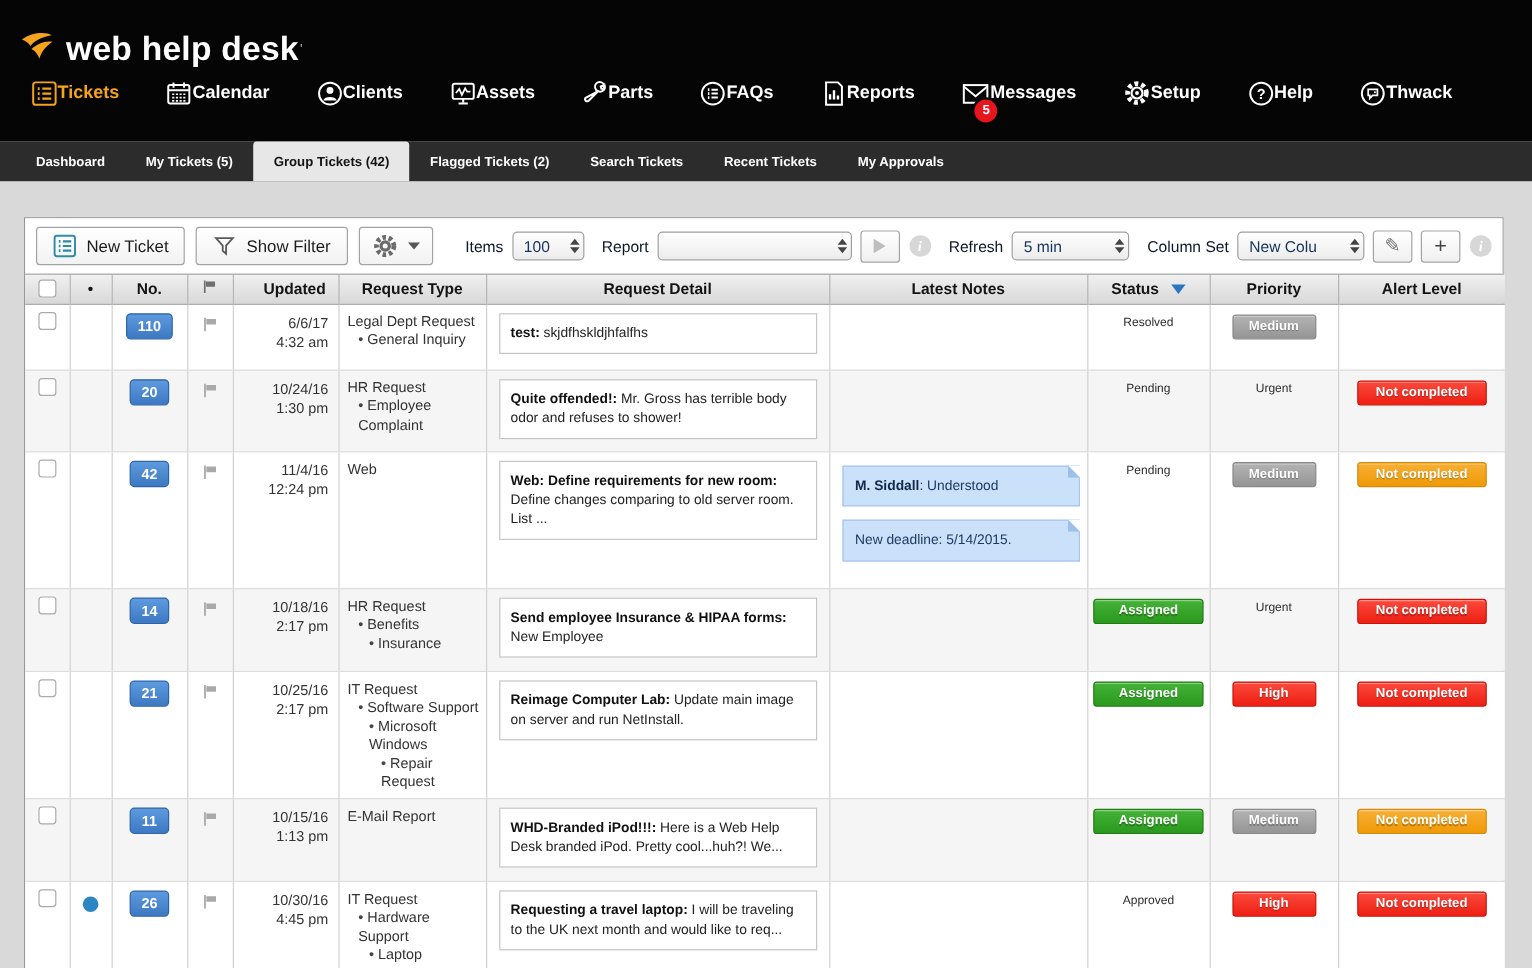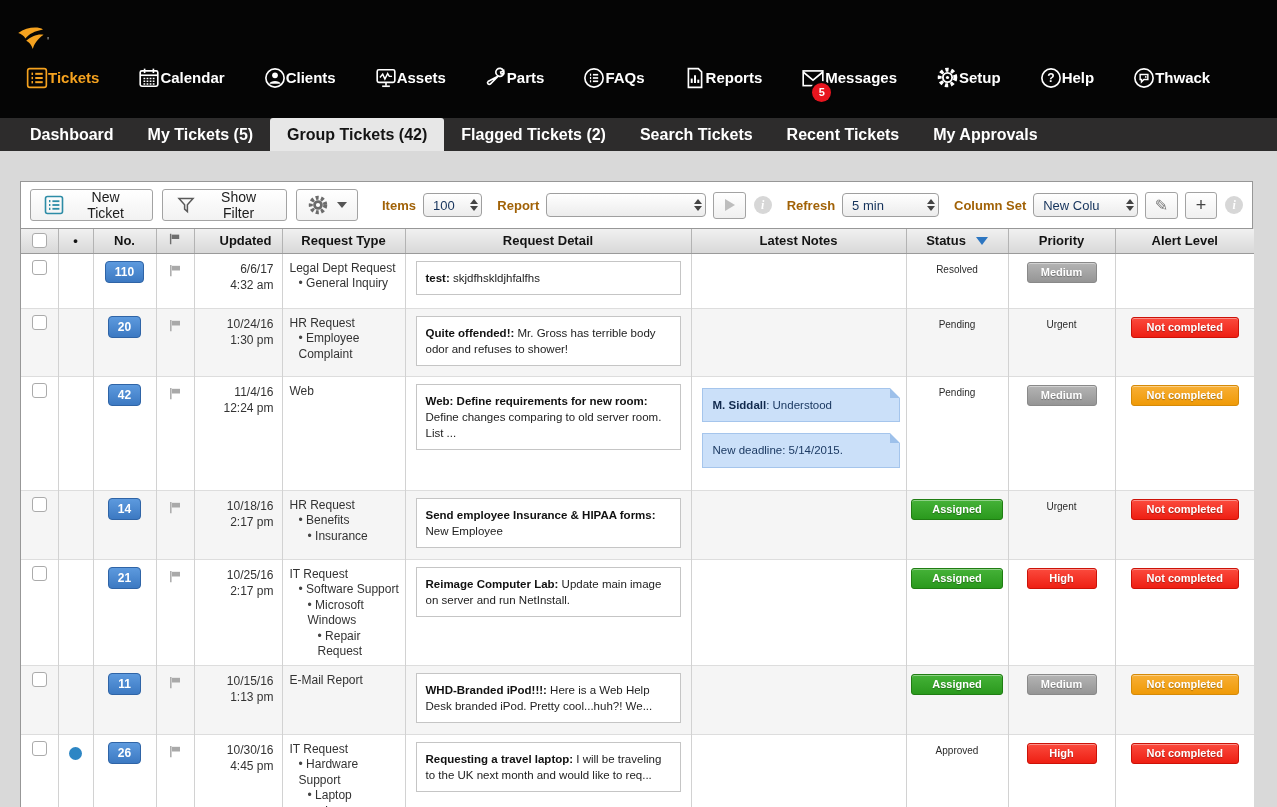--- a/index.html
+++ b/index.html
@@ -14,34 +14,34 @@
   .mainnav { display:flex; align-items:center; padding:8px 0 0 26px; }
   .nav-item { display:flex; align-items:center; color:#fff; font-weight:bold; font-size:15px; margin-right:39px; cursor:pointer; position:relative; }
   .nav-item svg { display:block; }
   .nav-item.active { color:#f5a21f; }
   .nav-badge { position:absolute; left:11px; bottom:-13px; width:19px; height:19px; border-radius:50%;
                background:#e8151f; color:#fff; font-size:11px; font-weight:bold;
                display:flex; align-items:center; justify-content:center; box-shadow:0 0 0 2px #050505; }
 
   
   .subnav { background:#2d2c2c; height:33px; display:flex; align-items:stretch; padding-left:13px; }
-  .tab { display:flex; align-items:center; padding:0 17px; color:#fff; font-weight:bold; font-size:16px; cursor:pointer;text-align:center; }
+  .tab { display:flex; align-items:center; padding:0 17px; color:#fff; font-weight:bold; font-size:11px; cursor:pointer;text-align:center; }
   .tab.active { background:#e7e7e7; color:#141414; border-radius:3px 3px 0 0; }
 
   
   .content { padding:30px 0 0 20px; }
   .panel { width:1233px; background:#fff; border:1px solid #979797; }
 
   
   .toolbar { height:47px; display:flex; align-items:center; padding:0 9px; border-bottom:1px solid #979797; background:#fff; }
   .btn { display:inline-flex; align-items:center; gap:8px; height:32px; padding:0 13px;
          background:linear-gradient(#ffffff,#f2f2f2); border:1px solid #a3a3a3; border-radius:3px;
          font-size:14px; color:#1c1c1c; cursor:pointer; margin-right:9px; }
   .btn svg { display:block; }
-  .lbl { font-weight:bold; font-size:13px; color:#a16207; margin:0 7px 0 15px; white-space:nowrap; }
+  .lbl { font-weight:normal; font-size:13px; color:#0f172a; margin:0 7px 0 15px; white-space:nowrap; }
   .select { display:inline-flex; align-items:center; height:24px; border:1px solid #9f9f9f; border-radius:4px;
             background:linear-gradient(#ffffff,#ececec); padding:0 3px 0 9px; font-size:13px; color:#15335c;
             cursor:pointer; overflow:hidden; white-space:nowrap; }
   .select-value { flex:1; overflow:hidden; text-overflow:clip; }
   .stepper { display:flex; flex-direction:column; gap:2px; margin-left:6px; }
   .stepper i { display:block; width:0; height:0; border-left:4px solid transparent; border-right:4px solid transparent; }
   .stepper .up { border-bottom:5px solid #444; }
   .stepper .down { border-top:5px solid #444; }
   .icon-btn { display:inline-flex; align-items:center; justify-content:center; width:33px; height:27px;
               background:linear-gradient(#ffffff,#f0f0f0); border:1px solid #a3a3a3; border-radius:3px;
@@ -105,20 +105,21 @@
 <body>
 
 <header class="topbar">
   <div class="logo-row">
     <span>
       <svg width="30" height="30" viewBox="0 0 20 20">
         <path d="M1.5,6 C7,1.8 15,1.6 18,3.6 C12.5,4.6 8.5,6.6 6.3,9.6 C5.3,7.8 3.2,6.6 1.5,6 z" fill="#f5a21f"></path>
         <path d="M6.8,11.2 C10,8.2 14.8,6.4 18.4,7.2 C14.4,10 12.2,13.2 11.2,16.6 C10.2,13.8 8.8,12.2 6.8,11.2 z" fill="#f5a21f"></path>
       </svg>
     </span>
+    <span class="logo-text">web help desk</span>
       <sup class="logo-tm">'</sup>
   </div>
   <nav class="mainnav" id="mainnav">
       <div class="nav-item active">
         <span>
           <svg width="22" height="22" viewBox="0 0 20 20" fill="none" stroke="#f5a21f" stroke-width="1.5">
      <rect x="1.5" y="1.5" width="17" height="17" rx="2"></rect>
      <line x1="5" y1="6.2" x2="6.4" y2="6.2" stroke-width="2.2"></line>
             <line x1="8.4" y1="6.2" x2="15.2" y2="6.2" stroke-width="1.8"></line>
      <line x1="5" y1="10" x2="6.4" y2="10" stroke-width="2.2"></line>

